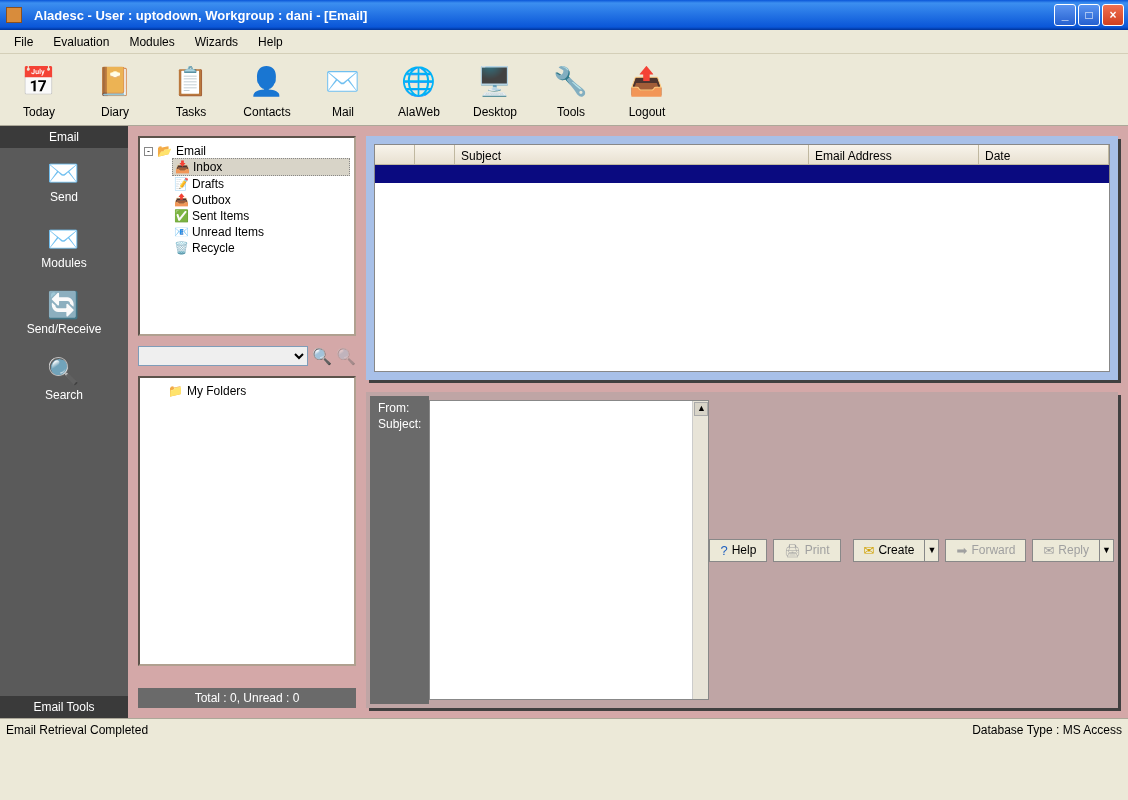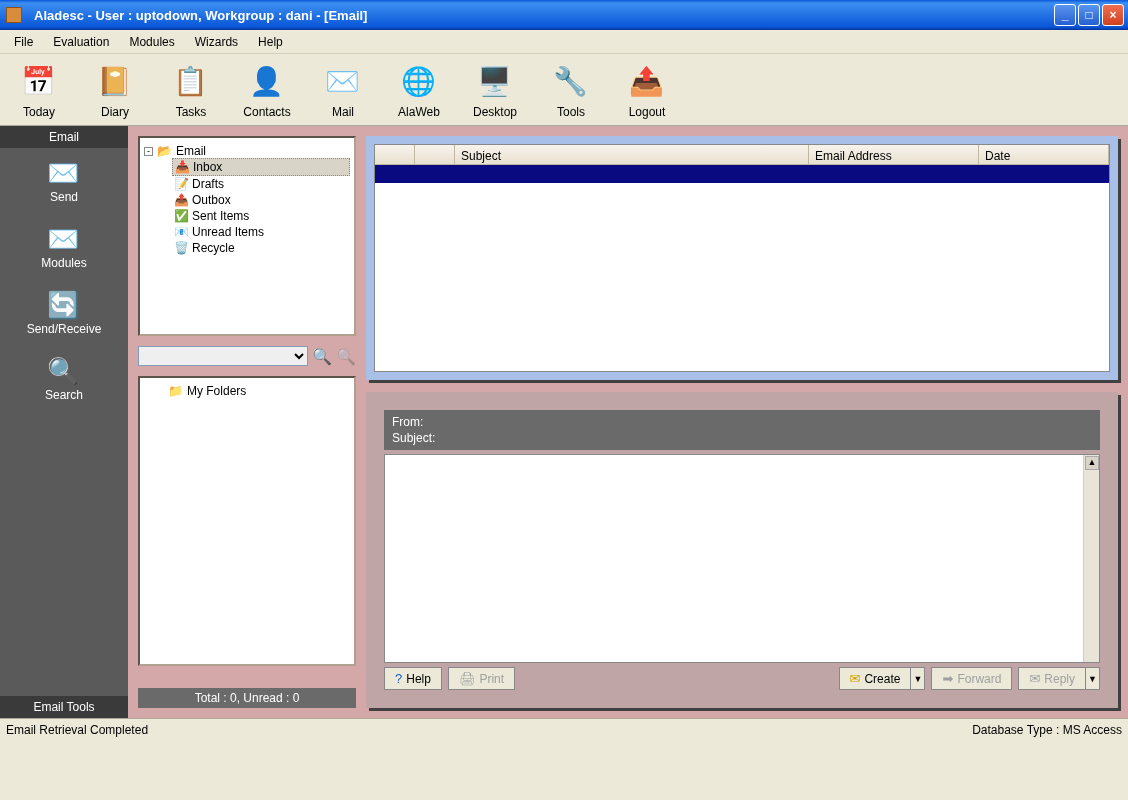--- a/index.html
+++ b/index.html
@@ -43,21 +43,21 @@
 .folders-panel .fnode { display:flex; align-items:center; gap:4px; margin-left:20px;}
 .folder-status { background:#6a6a6a; color:#fff; text-align:center; padding:3px 0;margin-top:12px; }
 
 .col-right { flex:1; display:flex; flex-direction:column; gap:12px; }
 .list-panel { background:#a8c0e8; border:4px solid #a8c0e8; box-shadow:3px 3px 0 #404040; height:244px; padding:4px; }
 .list-inner { background:#fff; height:100%; border:1px solid #888; }
 .list-header { display:flex; background:linear-gradient(#f8f4ec,#e8e0d0); border-bottom:1px solid #c0b8a0; height:20px; }
 .list-header .col { border-right:1px solid #c0b8a0; padding:4px 6px; }
 .list-row-sel { height:18px; background:#0a0a80; }
 
-.preview-panel { background:#bfa5a5; box-shadow:3px 3px 0 #404040; flex:1; padding:18px; display:flex; flex-direction:column; }
+.preview-panel { background:#bfa5a5; box-shadow:3px 3px 0 #404040; flex:1; padding:4px; display:flex; flex-direction:row; }
 .preview-meta { background:#6a6a6a; color:#fff; padding:4px 8px; line-height:16px; }
 .preview-body { background:#fff; flex:1; border:1px solid #888; margin:4px 0; position:relative; }
 .preview-body .vsb { position:absolute; right:0; top:0; width:16px; height:100%; background:#e8e4d8; border-left:1px solid #ccc;}
 .preview-body .vsb .sbtn { width:14px;height:14px;background:#d8d4c8;border:1px solid #aaa;font-size:9px;text-align:center;margin:1px;}
 .btn-row { display:flex; gap:6px; align-items:center; }
 .btn { background:#ece9d8; border:1px solid #888; padding:3px 10px; display:flex; align-items:center; gap:4px; cursor:pointer; }
 .btn.disabled { color:#a0a0a0; }
 .btn .bicon { font-size:13px; }
 .spacer { flex:1; }
 .btn-split { display:flex; }

